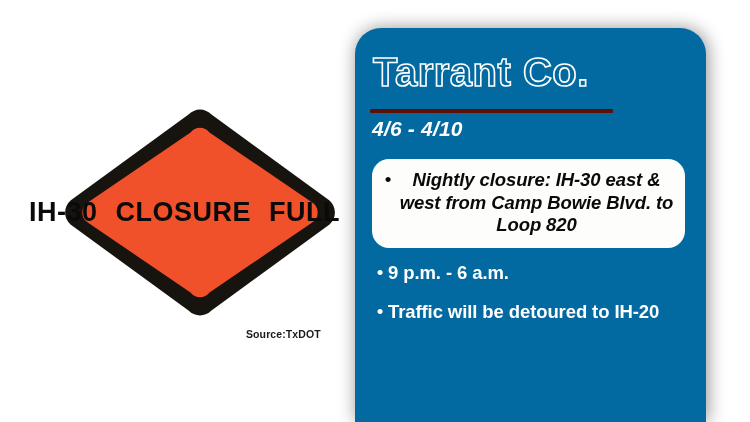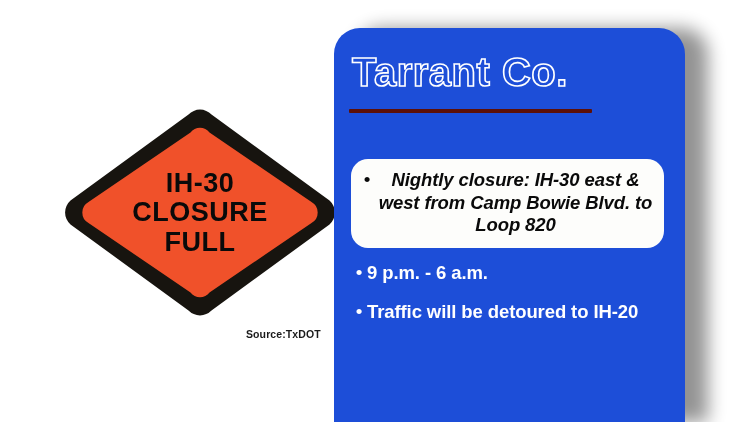--- a/index.html
+++ b/index.html
@@ -36,24 +36,24 @@
     width: 280px;
     height: 215px;
   }
   .sign-text {
     position: absolute;
     left: 0;
     top: 0;
     width: 280px;
     height: 215px;
     display: flex;
-    flex-direction: column;
+    flex-direction: row;
     align-items: center;
-    justify-content: center;
-    gap: 1px;
+    justify-content: flex-end;
+    gap: 18px;
     pointer-events: none;
   }
   .sign-line {
     color: #0a0a0a;
     font-weight: bold;
     font-size: 27px;
     letter-spacing: 0.5px;
     line-height: 1.06;
     text-align: center;
     white-space: nowrap;
@@ -77,25 +77,25 @@
     top: 28px;
     width: 352px;
     height: 394px;
     border-radius: 26px 26px 0 0;
     background: #000;
     filter: blur(9px);
     opacity: 0.42;
   }
   .card {
     position: absolute;
-    left: 334px;
+    left: 355px;
     top: 28px;
     width: 351px;
     height: 394px;
-    background: #1d4ed8;
+    background: #0369a1;
     border-radius: 26px 26px 0 0;
     overflow: hidden;
   }
 
   .card-title {
     position: absolute;
     left: 18px;
     top: 24px;
     font-size: 40px;
     font-weight: bold;
@@ -209,20 +209,21 @@
   <div class="source-note">Source:TxDOT</div>
 
   <div class="card-shadow"></div>
 
   <div class="card">
 
     <div class="card-title">Tarrant Co.</div>
 
     <div class="card-rule"></div>
 
+    <div class="card-dates">4/6 - 4/10</div>
 
     <div class="callout">
       <div class="bullet-row">
         <span class="dot">•</span>
         <span class="btext">Nightly closure: IH-30 east &amp; west from Camp Bowie Blvd. to Loop 820</span>
       </div>
     </div>
 
     <div class="bullet" id="bullet-hours">
       <span class="dot">•</span>

